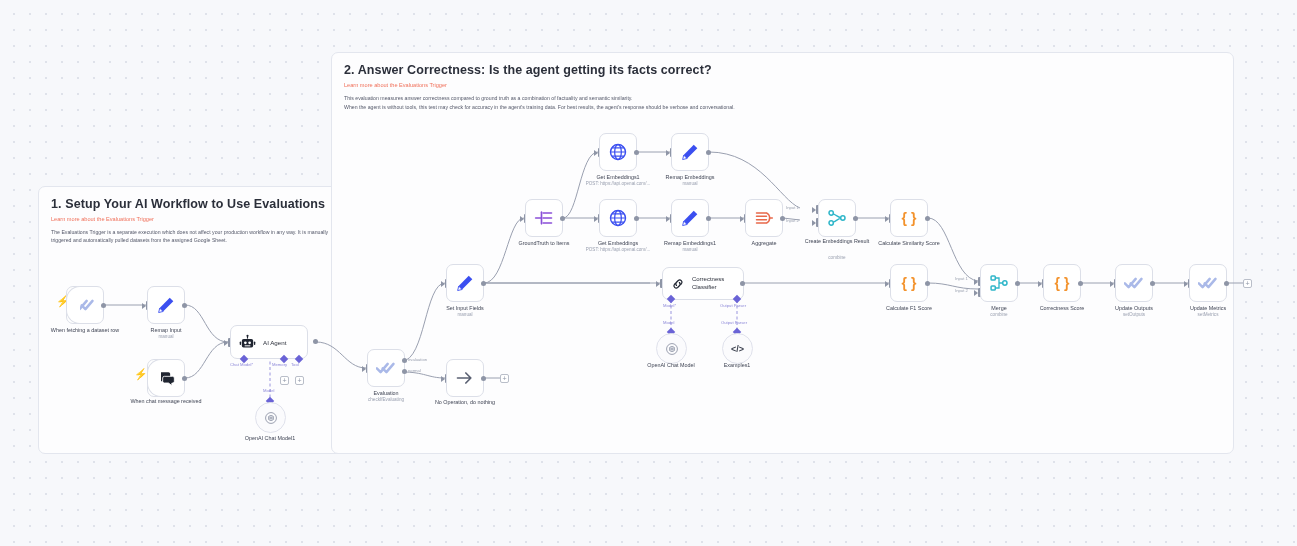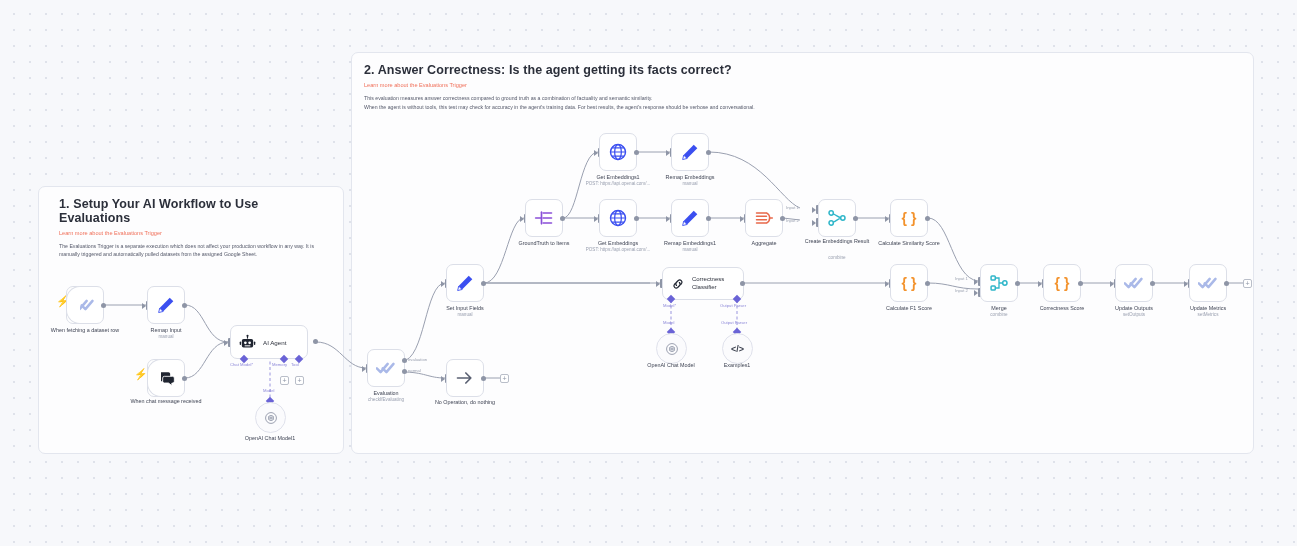--- a/index.html
+++ b/index.html
@@ -86,29 +86,29 @@
   }
   .conlabel.purple{ color:#8c87d8; }
   .bolt{ position:absolute; color:#ff4f2b; font-size:11px; line-height:11px; }
   svg.wires{ position:absolute; inset:0; width:1297px; height:546px; pointer-events:none; }
 </style>
 </head>
 <body>
 
 <div id="canvas">
 
-  <div class="sticky" style="left:38px; top:186px; width:306px; height:268px;padding-left:8px;">
+  <div class="sticky" style="left:38px; top:186px; width:306px; height:268px;">
     <div class="s-pad">
       <div class="s-title">1. Setup Your AI Workflow to Use Evaluations</div>
       <a class="s-link" href="#">Learn more about the Evaluations Trigger</a>
       <div class="s-body">The Evaluations Trigger is a separate execution which does not affect your production workflow in any way. It is manually triggered and automatically pulled datasets from the assigned Google Sheet.</div>
     </div>
   </div>
 
-  <div class="sticky" style="left:351px; top:52px; width:903px; height:402px;">
+  <div class="sticky" style="left:331px; top:52px; width:903px; height:402px;">
     <div class="s-pad">
       <div class="s-title">2. Answer Correctness: Is the agent getting its facts correct?</div>
       <a class="s-link" href="#">Learn more about the Evaluations Trigger</a>
       <div class="s-body">This evaluation measures answer correctness compared to ground truth as a combination of factuality and semantic similarity.</div>
       <div class="s-body" style="margin-top:1px;">When the agent is without tools, this test may check for accuracy in the agent's training data. For best results, the agent's response should be verbose and conversational.</div>
     </div>
   </div>
 
   <svg class="wires">
     <g fill="none" stroke="#9aa0b0" stroke-width="1">

